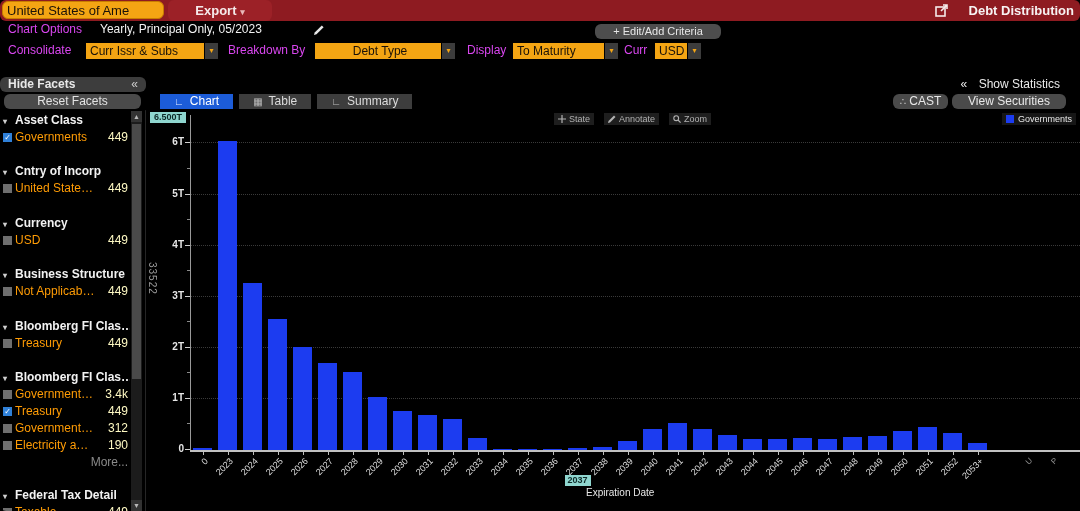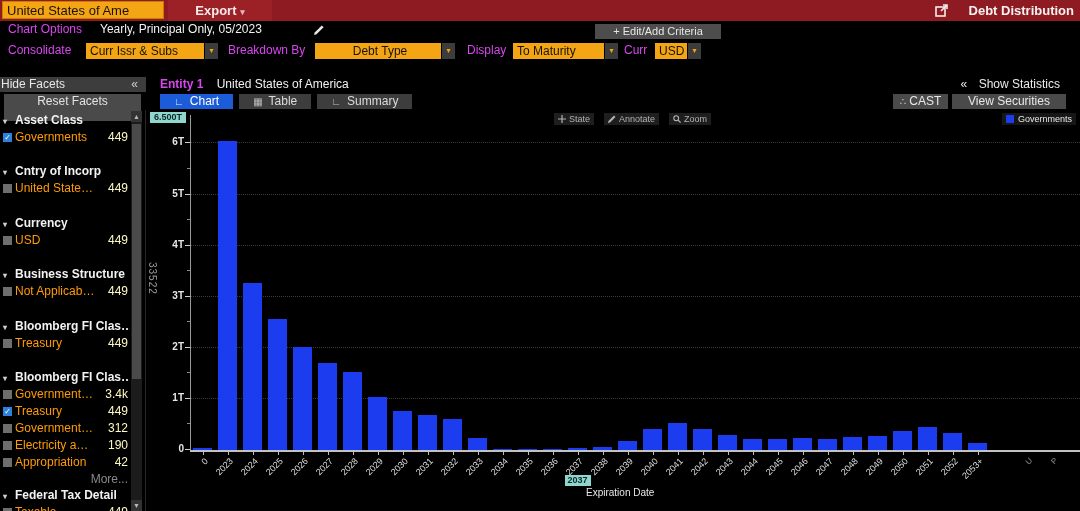--- a/index.html
+++ b/index.html
@@ -1,18 +1,18 @@
 <!DOCTYPE html>
 <html><head>
 <meta charset="utf-8">
 <style>
   html,body{margin:0;padding:0;background:#000;}
   #app{position:relative;width:1080px;height:511px;background:#000;overflow:hidden;
        font-family:"Liberation Sans", sans-serif;color:#e8e8e8;font-size:12px;}
-  .abs{position:absolute;}
+  .abs{position:absolute;border-radius:6px;}
   
   #topbar{left:0;top:0;width:1080px;height:21px;background:#8e1b21;}
   #sec-input{left:2px;top:1px;width:162px;height:18px;background:#f4a513;color:#1a1208;
              font-size:13px;line-height:18px;padding-left:4px;border:1px solid #c87d00;box-sizing:border-box;
              white-space:nowrap;overflow:hidden;}
   #export-btn{left:168px;top:0;width:104px;height:21px;background:#9c2127;color:#f5eaea;
               font-weight:bold;font-size:13px;text-align:center;line-height:21px;}
   #export-btn .caret{font-size:9px;color:#e8b8b8;}
   #app-title{right:6px;top:0;height:21px;line-height:21px;font-weight:bold;font-size:13px;color:#f7f2f2;}
   #share-icon{right:132px;top:4px;}
@@ -22,25 +22,25 @@
   #row3{left:0;top:42px;width:1080px;height:18px;}
   .amberbox{background:#f4a513;color:#1a1208;height:16px;line-height:16px;padding-left:4px;
             box-sizing:border-box;white-space:nowrap;overflow:hidden;}
   .ddarrow{background:#3c3c3c;color:#f4a513;width:13px;height:16px;line-height:15px;
            text-align:center;font-size:8px;margin-left:1px;}
   .ddwrap{display:flex;position:absolute;top:1px;}
   #edit-add-btn{left:595px;top:2px;width:126px;height:15px;background:#4d4d4d;color:#e6e6e6;
                 font-size:11px;text-align:center;line-height:15px;}
   
   #hide-facets{left:0;top:77px;width:146px;height:15px;background:#3d3d3d;line-height:15px;}
-  #hide-facets .t{padding-left:1px;}
+  #hide-facets .t{padding-left:8px;font-weight:bold;}
   #hide-facets .c{position:absolute;right:8px;color:#cfcfcf;}
   #entity-row{left:160px;top:77px;height:15px;line-height:15px;}
   #show-stats{right:20px;top:77px;height:15px;line-height:15px;color:#eaeaea;}
-  #reset-facets{left:4px;top:94px;width:137px;height:27px;background:#4a4a4a;color:#e3e3e3;
+  #reset-facets{left:4px;top:94px;width:137px;height:15px;background:#4a4a4a;color:#e3e3e3;
                 text-align:center;line-height:15px;}
   #view-tabs{left:160px;top:94px;height:15px;display:flex;gap:6px;}
   .tab{height:15px;line-height:15px;background:#3d3d3d;color:#dcdcdc;padding:0 14px;
        display:flex;gap:6px;align-items:center;}
   .tab .ticon{font-size:10px;color:#bdbdbd;}
   .tab.active{background:#1c5cd8;color:#fff;}
   .tab.active .ticon{color:#dce6ff;}
   #cast-btn{left:893px;top:94px;width:55px;height:15px;background:#4a4a4a;text-align:center;line-height:15px;}
   #cast-btn .ticon{font-size:10px;color:#cfcfcf;}
   #viewsec-btn{left:952px;top:94px;width:114px;height:15px;background:#4a4a4a;text-align:center;line-height:15px;}
@@ -133,24 +133,20 @@
     <div class="ddwrap" style="left:655px;">
       <div class="amberbox" style="width:32px;">USD</div>
       <div class="ddarrow">▾</div>
     </div>
   </div>
 
   <div class="abs" id="hide-facets">
     <span class="t">Hide Facets</span>
     <span class="c">«</span>
   </div>
-  <div class="abs" id="entity-row">
-    <span class="olab" style="font-weight:bold;">Entity 1</span>
-    <span style="color:#f2f2f2;margin-left:10px;">United States of America</span>
-  </div>
   <div class="abs" id="show-stats">
     <span>«</span>
     <span style="margin-left:8px;">Show Statistics</span>
   </div>
 
   <div class="abs" id="reset-facets">Reset Facets</div>
   <div class="abs" id="view-tabs">
       <div class="tab active">
         <span class="ticon">∟</span>
         <span>Chart</span>
@@ -243,25 +239,20 @@
         </div>
         <div class="frow">
           <span class="fcheck"></span>
           <span class="flabel">Government…</span>
           <span class="fcount">312</span>
         </div>
         <div class="frow">
           <span class="fcheck"></span>
           <span class="flabel">Electricity a…</span>
           <span class="fcount">190</span>
-        </div>
-        <div class="frow">
-          <span class="fcheck"></span>
-          <span class="flabel">Appropriation</span>
-          <span class="fcount">42</span>
         </div>
         <div class="fmore">More...</div>
       </div>
       <div class="fsec" style="top: 377px;">
         <div class="fhead">
           <span class="ftri">▾</span>
           <span class="ftitle">Federal Tax Detail</span>
         </div>
         <div class="frow">
           <span class="fcheck"></span>

